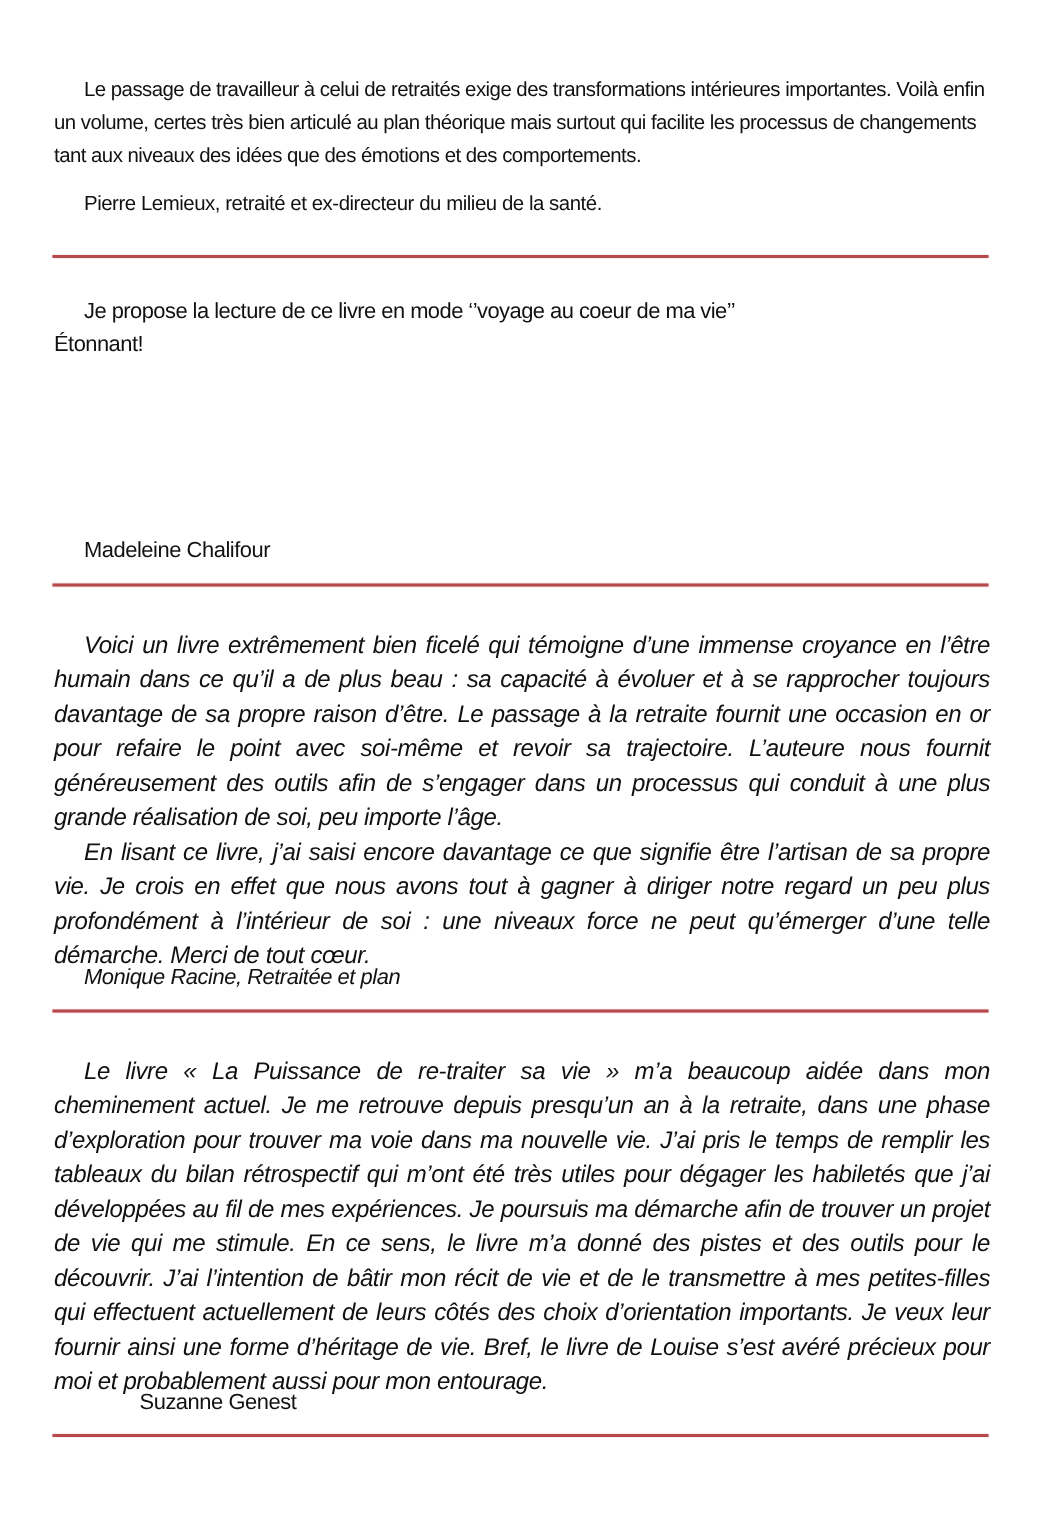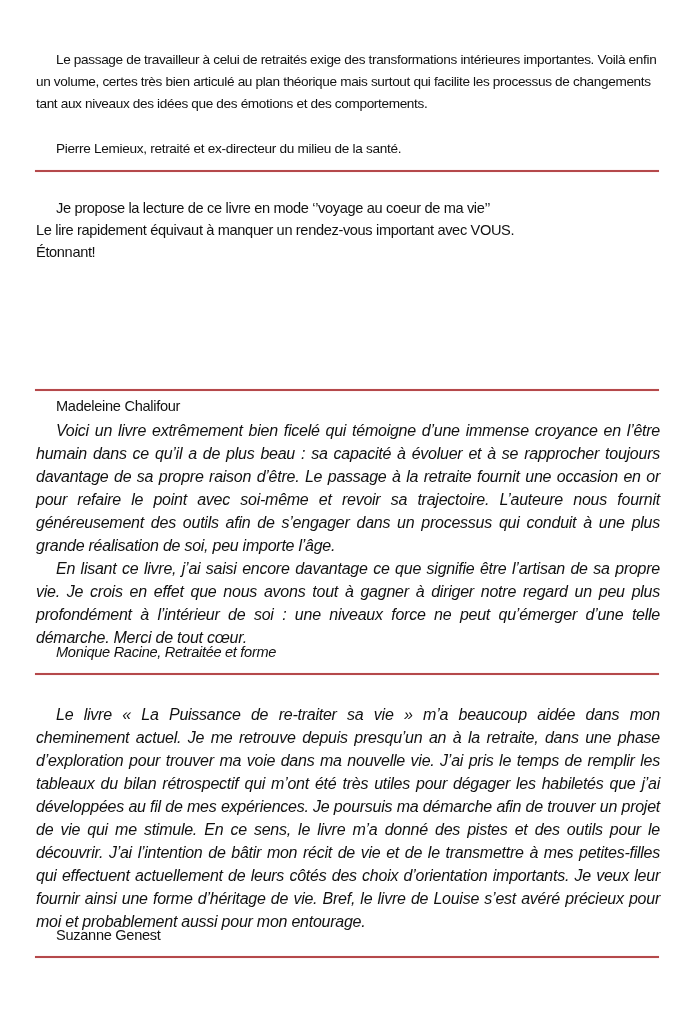--- a/index.html
+++ b/index.html
@@ -15,35 +15,34 @@
   #s1 .p { font-size: 13.6px; line-height: 22px; }
   #s2 .p { font-size: 14.6px; line-height: 22px; }
   #s3 .p, #s4 .p { font-size: 16px; line-height: 23px; letter-spacing: -0.25px; }
 </style>
 </head>
 <body>
 
 <div id="s1" class="block" style="top:49px;">
   <p class="p indent">Le passage de travailleur à celui de retraités exige des transformations intérieures importantes.  Voilà enfin un volume, certes très bien articulé au plan théorique mais surtout qui facilite les processus de changements tant aux niveaux des idées que des émotions et des comportements.</p>
 </div>
-<p class="sig" style="top:141px; font-size:13.6px;">Pierre Lemieux, retraité et ex-directeur du milieu de la santé.</p>
+<p class="sig" style="top:128px; font-size:13.6px;">Pierre Lemieux, retraité et ex-directeur du milieu de la santé.</p>
 <div class="rule" style="top:170px;"></div>
 
 <div id="s2" class="block" style="top:197px;">
   <p class="p indent">Je propose la lecture de ce livre en mode ‘’voyage au coeur de ma vie’’</p>
-  <p class="p">Le lire rapidement équivaut à manquer un rendez-vous important avec VOUS.</p>
   <p class="p">Étonnant!</p>
 </div>
-<p class="sig" style="top:359px;margin-top:39px;">Madeleine Chalifour</p>
+<p class="sig" style="top:359px;">Madeleine Chalifour</p>
 <div class="rule" style="top:389px;"></div>
 
 <div id="s3" class="block" style="top:419px;">
   <p class="p indent it">Voici un livre extrêmement bien ficelé qui témoigne d’une immense croyance en l’être humain dans ce qu’il a de plus beau : sa capacité à évoluer et à se rapprocher toujours davantage de  sa propre raison d’être. Le passage à la retraite fournit une occasion en or pour refaire le point avec soi-même et revoir sa trajectoire. L’auteure nous fournit généreusement des outils afin de s’engager dans un processus qui conduit à une plus grande réalisation de soi, peu importe l’âge.</p>
   <p class="p indent it">En lisant ce livre, j’ai saisi encore davantage ce que signifie être l’artisan de sa propre vie. Je crois en effet que nous avons tout à gagner à diriger notre regard un peu plus profondément à l’intérieur de soi : une niveaux force ne peut qu’émerger d’une telle démarche.  Merci de tout cœur.</p>
 </div>
-<p class="sig" style="top:644px; font-style:italic;">Monique Racine, Retraitée et forme</p>
+<p class="sig" style="top:644px; font-style:italic;">Monique Racine, Retraitée et plan</p>
 <div class="rule" style="top:673px;"></div>
 
 <div id="s4" class="block" style="top:703px;">
   <p class="p indent it">Le livre « La Puissance de re-traiter sa vie » m’a beaucoup aidée dans mon cheminement actuel. Je me retrouve depuis presqu’un an à la retraite, dans une phase d’exploration pour trouver ma voie dans ma nouvelle vie. J’ai pris le temps de remplir les tableaux du bilan rétrospectif qui m’ont été très utiles pour dégager les habiletés que j’ai développées au fil de mes expériences. Je poursuis ma démarche afin de trouver un projet de vie qui me stimule. En ce sens, le livre m’a donné des pistes et des outils pour le découvrir. J’ai l’intention de bâtir mon récit de vie et de le transmettre à mes petites-filles qui effectuent actuellement de leurs côtés des choix d’orientation importants. Je veux leur fournir ainsi une forme d’héritage de vie. Bref, le livre de Louise s’est avéré précieux pour moi et probablement aussi pour mon entourage.</p>
 </div>
-<p class="sig" style="top:927px;">Suzanne Genest</p>
+<p class="sig" style="top:927px;margin-left:37px;">Suzanne Genest</p>
 <div class="rule" style="top:956px;"></div>
 
 </body></html>

